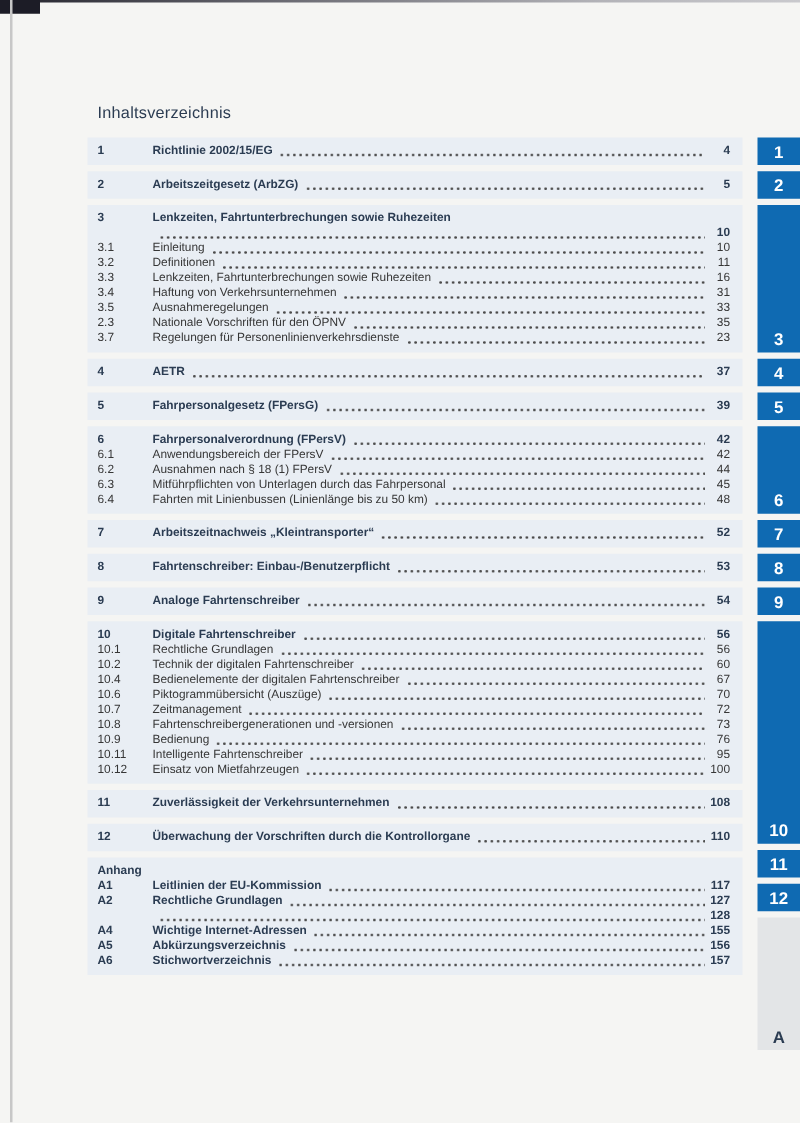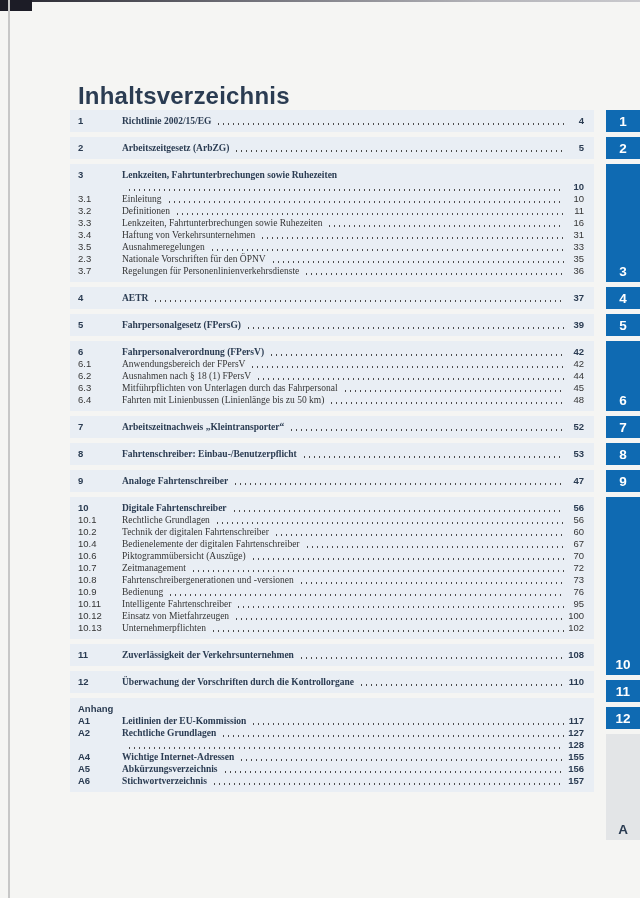--- a/index.html
+++ b/index.html
@@ -19,36 +19,36 @@
     overflow:hidden;
   }
   
   .top-scan-line{position:absolute;top:0;left:0;right:0;height:2px;
     background:linear-gradient(to right,#23232c,#6a6a72 35%,#b3b3b8 75%,#c9c9cd);}
   .corner-mark{position:absolute;top:0;left:0;width:32px;height:11px;background:#1c1c26;}
   .left-scan-line{position:absolute;top:0;bottom:0;left:8px;width:2px;background:#c7c7c7;}
 
   .toc-title{
     position:absolute;left:78px;top:82px;
-    font-size:24px;font-weight:bold;color:var(--heading-text);
+    font-size:13px;font-weight:normal;color:var(--heading-text);
     letter-spacing:0.2px;
   }
   .toc-list{position:absolute;left:70px;top:110px;width:524px;}
   .toc-band{
     background:var(--band);
     padding:5px 10px 5px 8px;
     margin-bottom:5px;
   }
   .toc-row{
     display:flex;align-items:flex-end;
     line-height:12px;font-size:9.5px;color:var(--body-text);
   }
   .toc-row.bold{font-weight:bold;color:var(--heading-text);}
   .num{width:44px;flex:none;}
-  .t{white-space:nowrap;font-family:Liberation Serif, serif;}
+  .t{white-space:nowrap;}
   .leader{
     flex:1 1 auto;min-width:8px;height:2px;margin:0 2px 2px 5px;
     background-image:radial-gradient(circle,#4c4c4c 0.9px,rgba(0,0,0,0) 1.1px);
     background-size:5px 2px;background-repeat:repeat-x;background-position:left center;
   }
   .pg{flex:none;min-width:18px;text-align:right;}
 
   .tab-strip{position:absolute;right:0;top:110px;width:34px;}
   .tab-seg{
     background:var(--tab-blue);
@@ -131,21 +131,21 @@
       <div class="toc-row">
         <span class="num">2.3</span>
         <span class="t">Nationale Vorschriften für den ÖPNV</span>
         <span class="leader"></span>
         <span class="pg">35</span>
       </div>
       <div class="toc-row">
         <span class="num">3.7</span>
         <span class="t">Regelungen für Personenlinienverkehrsdienste</span>
         <span class="leader"></span>
-        <span class="pg">36</span>
+        <span class="pg">23</span>
       </div>
     </div>
     <div class="toc-band">
       <div class="toc-row bold">
         <span class="num">4</span>
         <span class="t">AETR</span>
         <span class="leader"></span>
         <span class="pg">37</span>
       </div>
     </div>
@@ -203,21 +203,21 @@
         <span class="t">Fahrtenschreiber: Einbau-/Benutzerpflicht</span>
         <span class="leader"></span>
         <span class="pg">53</span>
       </div>
     </div>
     <div class="toc-band">
       <div class="toc-row bold">
         <span class="num">9</span>
         <span class="t">Analoge Fahrtenschreiber</span>
         <span class="leader"></span>
-        <span class="pg">47</span>
+        <span class="pg">54</span>
       </div>
     </div>
     <div class="toc-band">
       <div class="toc-row bold">
         <span class="num">10</span>
         <span class="t">Digitale Fahrtenschreiber</span>
         <span class="leader"></span>
         <span class="pg">56</span>
       </div>
       <div class="toc-row">
@@ -267,26 +267,20 @@
         <span class="t">Intelligente Fahrtenschreiber</span>
         <span class="leader"></span>
         <span class="pg">95</span>
       </div>
       <div class="toc-row">
         <span class="num">10.12</span>
         <span class="t">Einsatz von Mietfahrzeugen</span>
         <span class="leader"></span>
         <span class="pg">100</span>
       </div>
-      <div class="toc-row">
-        <span class="num">10.13</span>
-        <span class="t">Unternehmerpflichten</span>
-        <span class="leader"></span>
-        <span class="pg">102</span>
-      </div>
     </div>
     <div class="toc-band">
       <div class="toc-row bold">
         <span class="num">11</span>
         <span class="t">Zuverlässigkeit der Verkehrsunternehmen</span>
         <span class="leader"></span>
         <span class="pg">108</span>
       </div>
     </div>
     <div class="toc-band">

